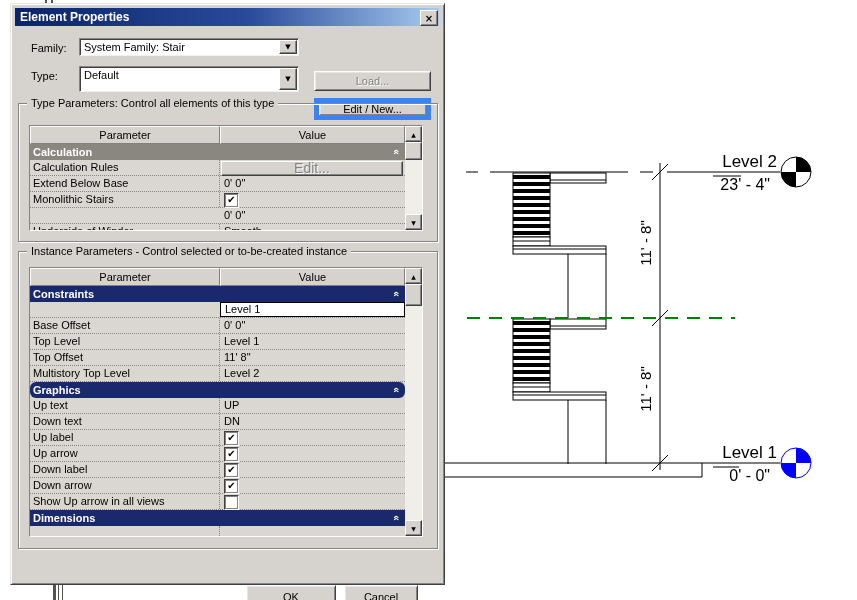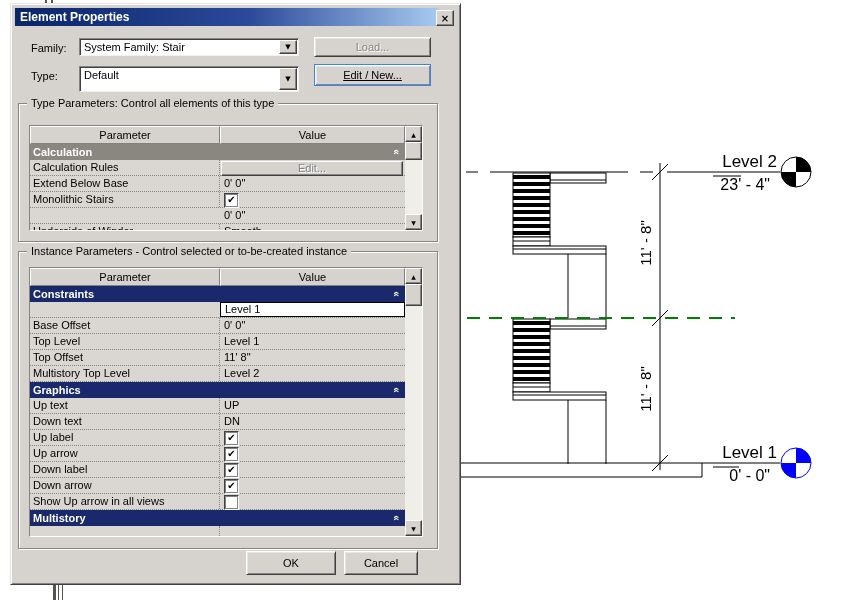--- a/index.html
+++ b/index.html
@@ -1,32 +1,32 @@
 <!DOCTYPE html>
 <html><head>
 <meta charset="utf-8">
 <style>
   html,body{margin:0;padding:0;background:#fff;font-family:"Liberation Sans",sans-serif;}
   #stage{position:relative;width:857px;height:600px;background:#fff;overflow:hidden;}
 
   
   .win{position:absolute;left:10px;top:3px;width:433px;height:580px;background:#d6d3ce;
        border:1px solid;border-color:#e8e6e2 #404040 #404040 #e8e6e2;
-       box-shadow:inset 1px 1px 0 #fff, inset -1px -1px 0 #848484;padding-left:16px;}
+       box-shadow:inset 1px 1px 0 #fff, inset -1px -1px 0 #848484;}
   .titlebar{position:absolute;left:4px;top:4px;width:424px;height:18px;
        background:linear-gradient(90deg,#0a246a 0%,#2a4a9a 55%,#a6caf0 100%);
        color:#fff;font-size:12px;font-weight:bold;display:flex;align-items:center;padding-left:5px;box-sizing:border-box;}
   .closebtn{position:absolute;right:6px;top:6px;width:16px;height:14px;background:#d6d3ce;
        border:1px solid;border-color:#fff #404040 #404040 #fff;box-shadow:inset -1px -1px 0 #848484;
        font:bold 10px "DejaVu Sans",sans-serif;display:flex;align-items:center;justify-content:center;color:#000;}
   .lbl{position:absolute;font-size:11px;color:#000;}
   .btn3d{position:absolute;background:#d6d3ce;border:1px solid;border-color:#fff #404040 #404040 #fff;
        box-shadow:inset 1px 1px 0 #e8e6e2, inset -1px -1px 0 #848484;
-       font-size:11px;color:#000;display:flex;align-items:center;justify-content:center;box-sizing:border-box;}
-  .btn-default{border:1px solid #3b82f6;box-shadow:inset 1px 1px 0 #fff, inset -1px -1px 0 #848484, inset 2px 2px 0 #e8e6e2;text-decoration:underline;}
+       font-size:11px;color:#000;display:flex;align-items:center;justify-content:center;box-sizing:border-box;margin-top:34px;}
+  .btn-default{border:5px solid #3b82f6;box-shadow:inset 1px 1px 0 #fff, inset -1px -1px 0 #848484, inset 2px 2px 0 #e8e6e2;}
   .disabled-text{color:#848484;text-shadow:1px 1px 0 #fff;}
   .combo{position:absolute;background:#fff;border:1px solid;border-color:#848484 #f2f1ee #f2f1ee #848484;
        box-shadow:inset 1px 1px 0 #404040;box-sizing:border-box;}
   .combo .ctext{position:absolute;left:4px;top:0;right:18px;height:100%;font-size:11px;line-height:16px;color:#000;white-space:nowrap;overflow:hidden;}
   .combo .cbtn{position:absolute;right:1px;top:1px;bottom:1px;width:16px;background:#d6d3ce;
        border:1px solid;border-color:#fff #404040 #404040 #fff;box-shadow:inset -1px -1px 0 #848484;
        display:flex;align-items:center;justify-content:center;font:7px "DejaVu Sans",sans-serif;color:#000;}
   .groupbox{position:absolute;border:1px solid #848484;box-shadow:1px 1px 0 #fff, inset 1px 1px 0 #fff;}
   .grouplabel{position:absolute;top:-7px;left:8px;background:#d6d3ce;padding:0 4px;font-size:11px;white-space:nowrap;}
 
@@ -42,21 +42,21 @@
   .grow{position:absolute;left:0;width:375px;height:16px;background:#1a296b;color:#fff;font-weight:bold;font-size:11px;
        line-height:16px;padding-left:3px;box-sizing:border-box;}
   .grow.gray{background:#8a8780;}
   .chev{position:absolute;right:6px;top:3px;color:#fff;font-size:10px;transform:rotate(90deg);line-height:10px;}
   .cb{display:inline-block;width:13px;height:13px;background:#fff;margin-top:1px;
       border:1px solid;border-color:#404040 #fff #fff #404040;box-shadow:0 0 0 1px #848484 inset;
       font:bold 10px "DejaVu Sans",sans-serif;text-align:center;line-height:12px;color:#000;}
   .activecell{background:#fff;border:1px solid #000;line-height:13px;}
   .rowbtn{position:absolute;left:1px;top:1px;right:2px;height:13px;background:#d6d3ce;
       border:1px solid;border-color:#fff #404040 #404040 #fff;box-shadow:inset -1px -1px 0 #848484;
-      font-size:11px;display:flex;align-items:center;justify-content:center;}
+      font-size:14px;display:flex;align-items:center;justify-content:center;}
 
   
   .sb{position:absolute;width:17px;background:#f0eee8;}
   .sbbtn{position:absolute;left:0;width:17px;height:16px;background:#d6d3ce;border:1px solid;border-color:#fff #404040 #404040 #fff;
       box-shadow:inset -1px -1px 0 #848484;box-sizing:border-box;display:flex;align-items:center;justify-content:center;
       font:6px "DejaVu Sans",sans-serif;color:#000;}
   .sbthumb{position:absolute;left:0;width:17px;background:#d6d3ce;border:1px solid;border-color:#fff #404040 #404040 #fff;
       box-shadow:inset -1px -1px 0 #848484;box-sizing:border-box;}
 
   .stub{position:absolute;background:#55534e;}
@@ -235,21 +235,21 @@
         <div class="vcell">Level 1</div>
       </div>
       <div class="trow" style="top:82px;">
         <div class="pcell">Top Offset</div>
         <div class="vcell">11' 8"</div>
       </div>
       <div class="trow" style="top:98px;">
         <div class="pcell">Multistory Top Level</div>
         <div class="vcell">Level 2</div>
       </div>
-      <div class="grow" style="top:114px;">
+      <div class="grow" style="top:114px;border-radius:6px;">
         <span>Graphics</span>
         <span class="chev">«</span>
       </div>
       <div class="trow" style="top:130px;">
         <div class="pcell">Up text</div>
         <div class="vcell">UP</div>
       </div>
       <div class="trow" style="top:146px;">
         <div class="pcell">Down text</div>
         <div class="vcell">DN</div>
@@ -278,21 +278,21 @@
           <span class="cb">✔</span>
         </div>
       </div>
       <div class="trow" style="top:226px;">
         <div class="pcell">Show Up arrow in all views</div>
         <div class="vcell">
           <span class="cb"></span>
         </div>
       </div>
       <div class="grow" style="top:242px;">
-        <span>Multistory</span>
+        <span>Dimensions</span>
         <span class="chev">«</span>
       </div>
       <div class="trow" style="top:258px;height:10px;border-bottom:none;">
         <div class="pcell"></div>
       </div>
 
       <div class="sb" style="left:375px;top:0;height:268px;">
         <div class="sbbtn" style="top:0;">▲</div>
         <div class="sbthumb" style="top:16px;height:22px;"></div>
         <div class="sbbtn" style="top:252px;">▼</div>

